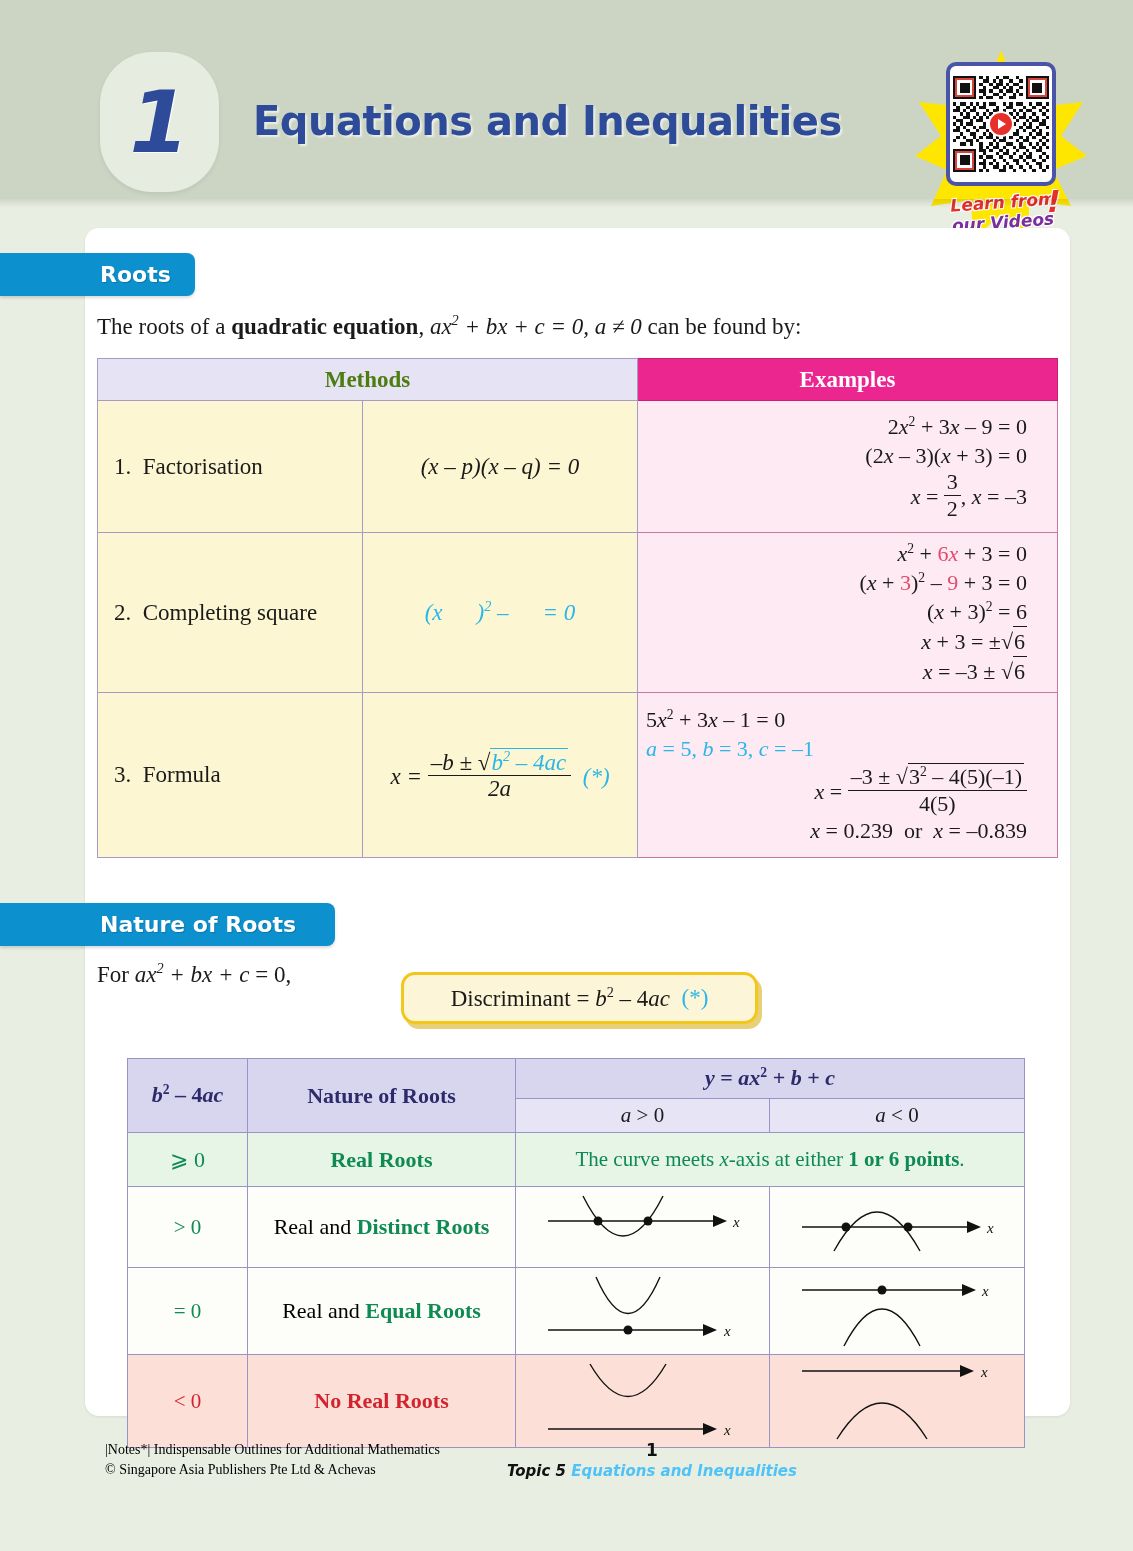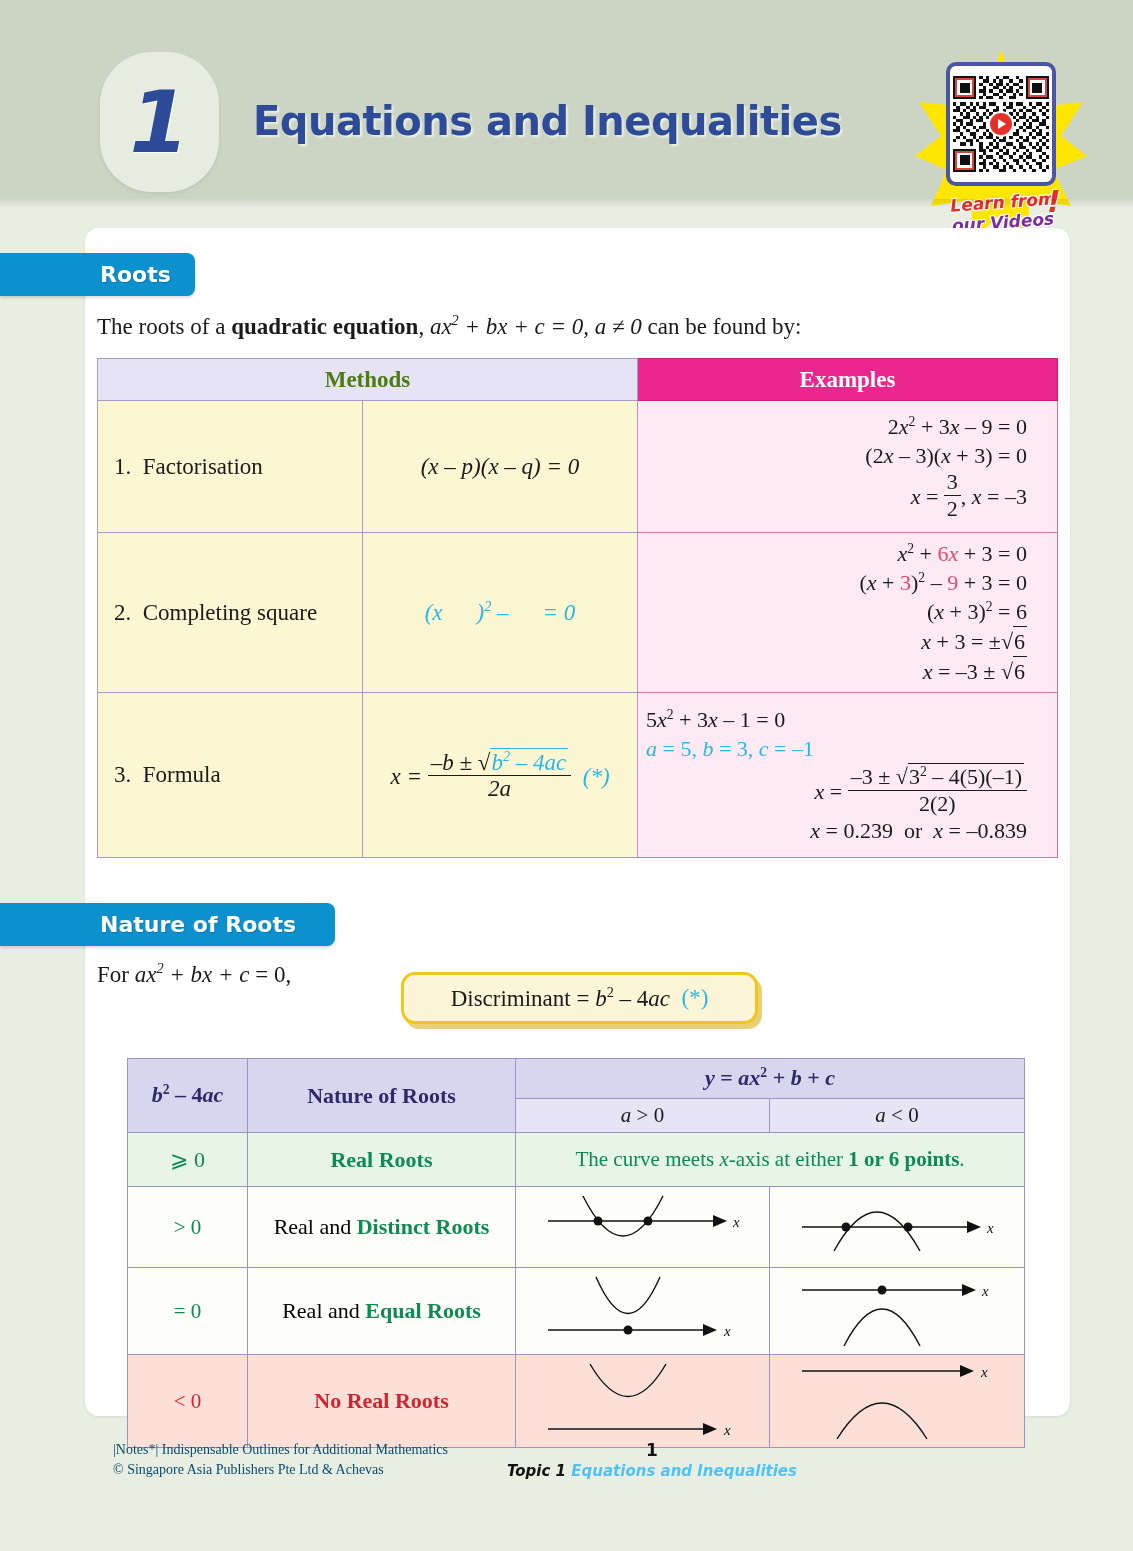--- a/index.html
+++ b/index.html
@@ -170,21 +170,21 @@
   .row-white td{ background:#fdfdf9; }
   .row-pink td{ background:#fce0d8; }
   .n-disc{ text-align:center; font-size:21px; }
   .n-nature{ text-align:center; font-size:22px; }
   .green{ color:#0e8a52; }
   .red{ color:#d1242f; }
   .graph-cell{ padding:0; height:75px; }
   .graph-cell svg{ display:block; margin:0 auto; }
   
   #footer{ position:absolute; left:97px; top:1440px; width:980px; }
-  #footer-left{ position:absolute; left:16px; top:0; font-size:14px; color:#0c4a6e; line-height:1.45; }
+  #footer-left{ position:absolute; left:8px; top:0; font-size:14px; color:#000000; line-height:1.45; }
   #footer-center{ position:absolute; left:390px; top:0; width:330px; text-align:center; }
   #page-no{ font-family:"DejaVu Sans",sans-serif; font-size:17px; font-weight:bold; color:#111; }
   #topic-line{ margin-top:2px; font-family:"DejaVu Sans",sans-serif; font-size:15px; font-weight:bold; font-style:italic; color:#111; }
   #topic-line .tname{ color:#4fc3f7; font-weight:bold; font-style:italic; }
 </style>
 </head>
 <body>
 
 <div id="header-band">
   <div id="chapter-badge">
@@ -514,21 +514,21 @@
         </span>
         &nbsp;<span class="cyan">(*)</span>
       </span>
     </td>
     <td class="e-cell">
       <span class="e-line" style="text-align:left;display:block">5<span class="it">x</span><sup>2</sup> + 3<span class="it">x</span> – 1 = 0</span>
       <span class="e-line cyan" style="text-align:left;display:block"><span class="it">a</span> = 5, <span class="it">b</span> = 3, <span class="it">c</span> = –1</span>
       <span class="e-line"><span class="it">x</span> =
         <span class="frac">
           <span class="num">–3 ± <span class="sqrt">√<span class="body">3<sup>2</sup> – 4(5)(–1)</span></span></span>
-          <span class="den">2(2)</span>
+          <span class="den">4(5)</span>
         </span>
       </span>
       <span class="e-line"><span class="it">x</span> = 0.239&nbsp; or&nbsp; <span class="it">x</span> = –0.839</span>
     </td>
   </tr>
 </tbody>
   </table>
 
 <div class="section-tab" id="tab-nature">
   <span>Nature of Roots</span>
@@ -640,17 +640,17 @@
   </table>
 
 <div id="footer">
   <div id="footer-left">
     <div>|Notes*| Indispensable Outlines for Additional Mathematics</div>
     <div>© Singapore Asia Publishers Pte Ltd &amp; Achevas</div>
   </div>
   <div id="footer-center">
     <div id="page-no">1</div>
     <div id="topic-line">
-      <span>Topic 1</span>
+      <span>Topic 5</span>
       <span class="tname">Equations and Inequalities</span>
     </div>
   </div>
 </div>
 
 </body></html>

